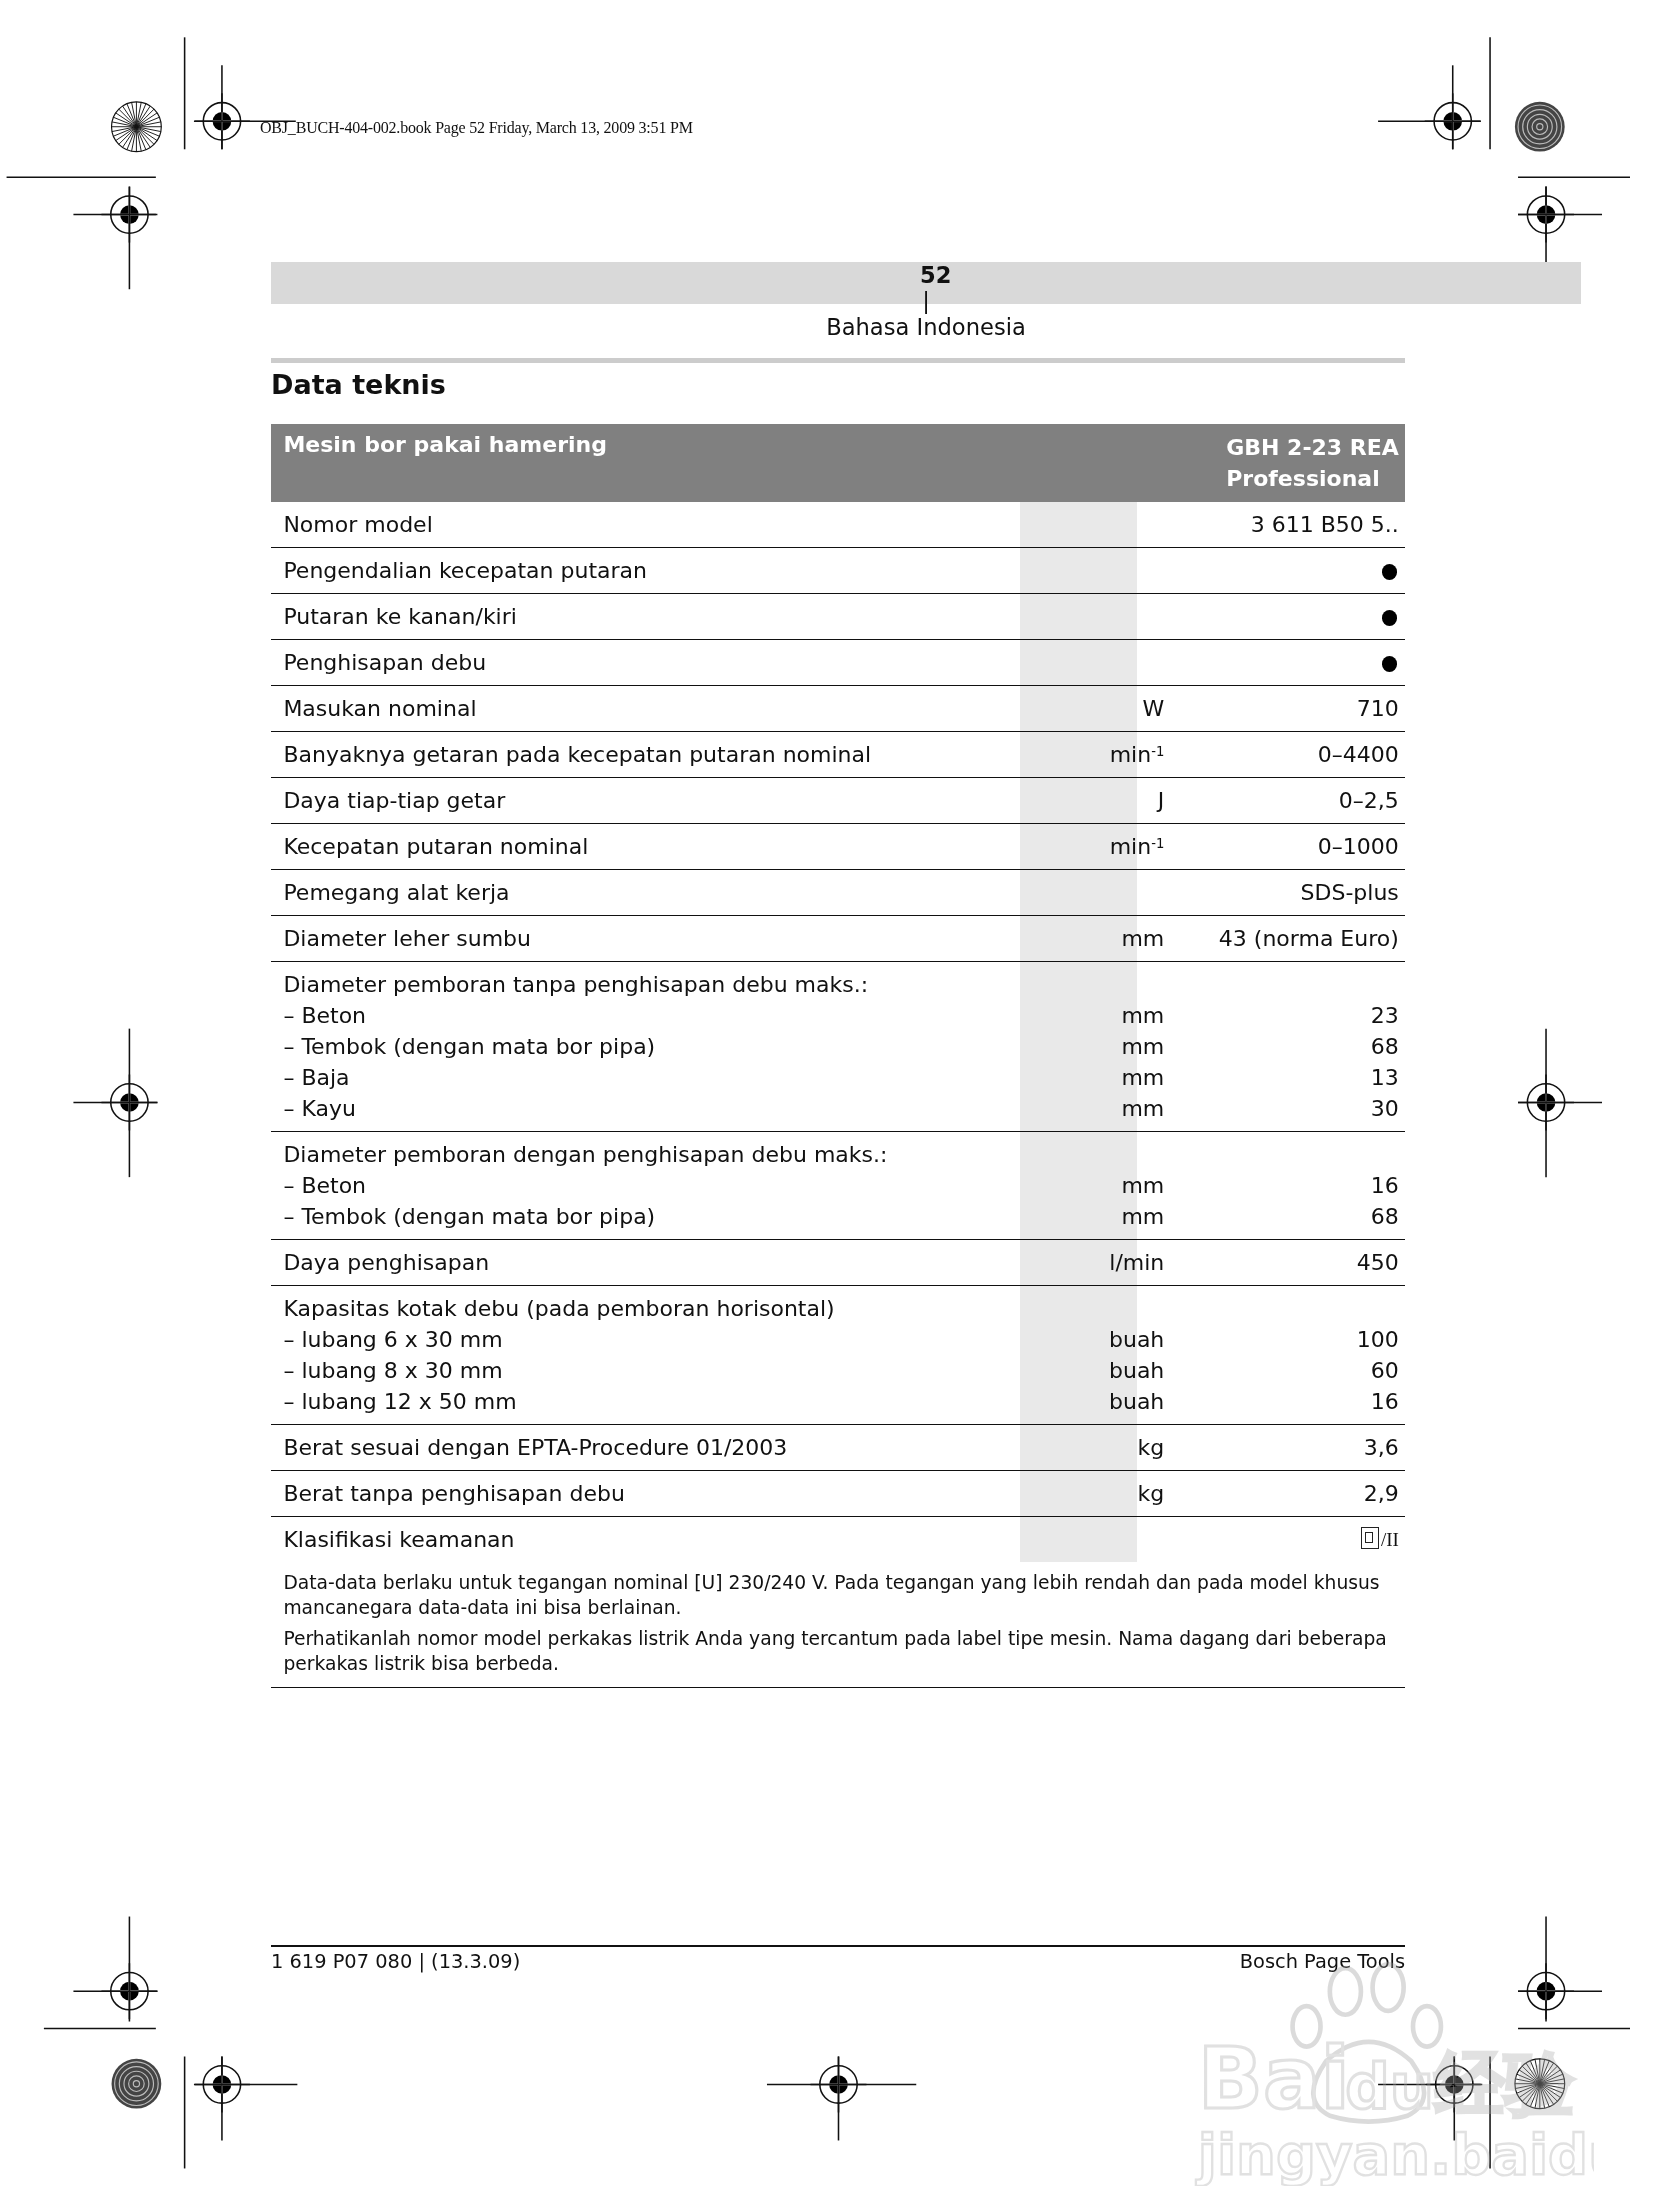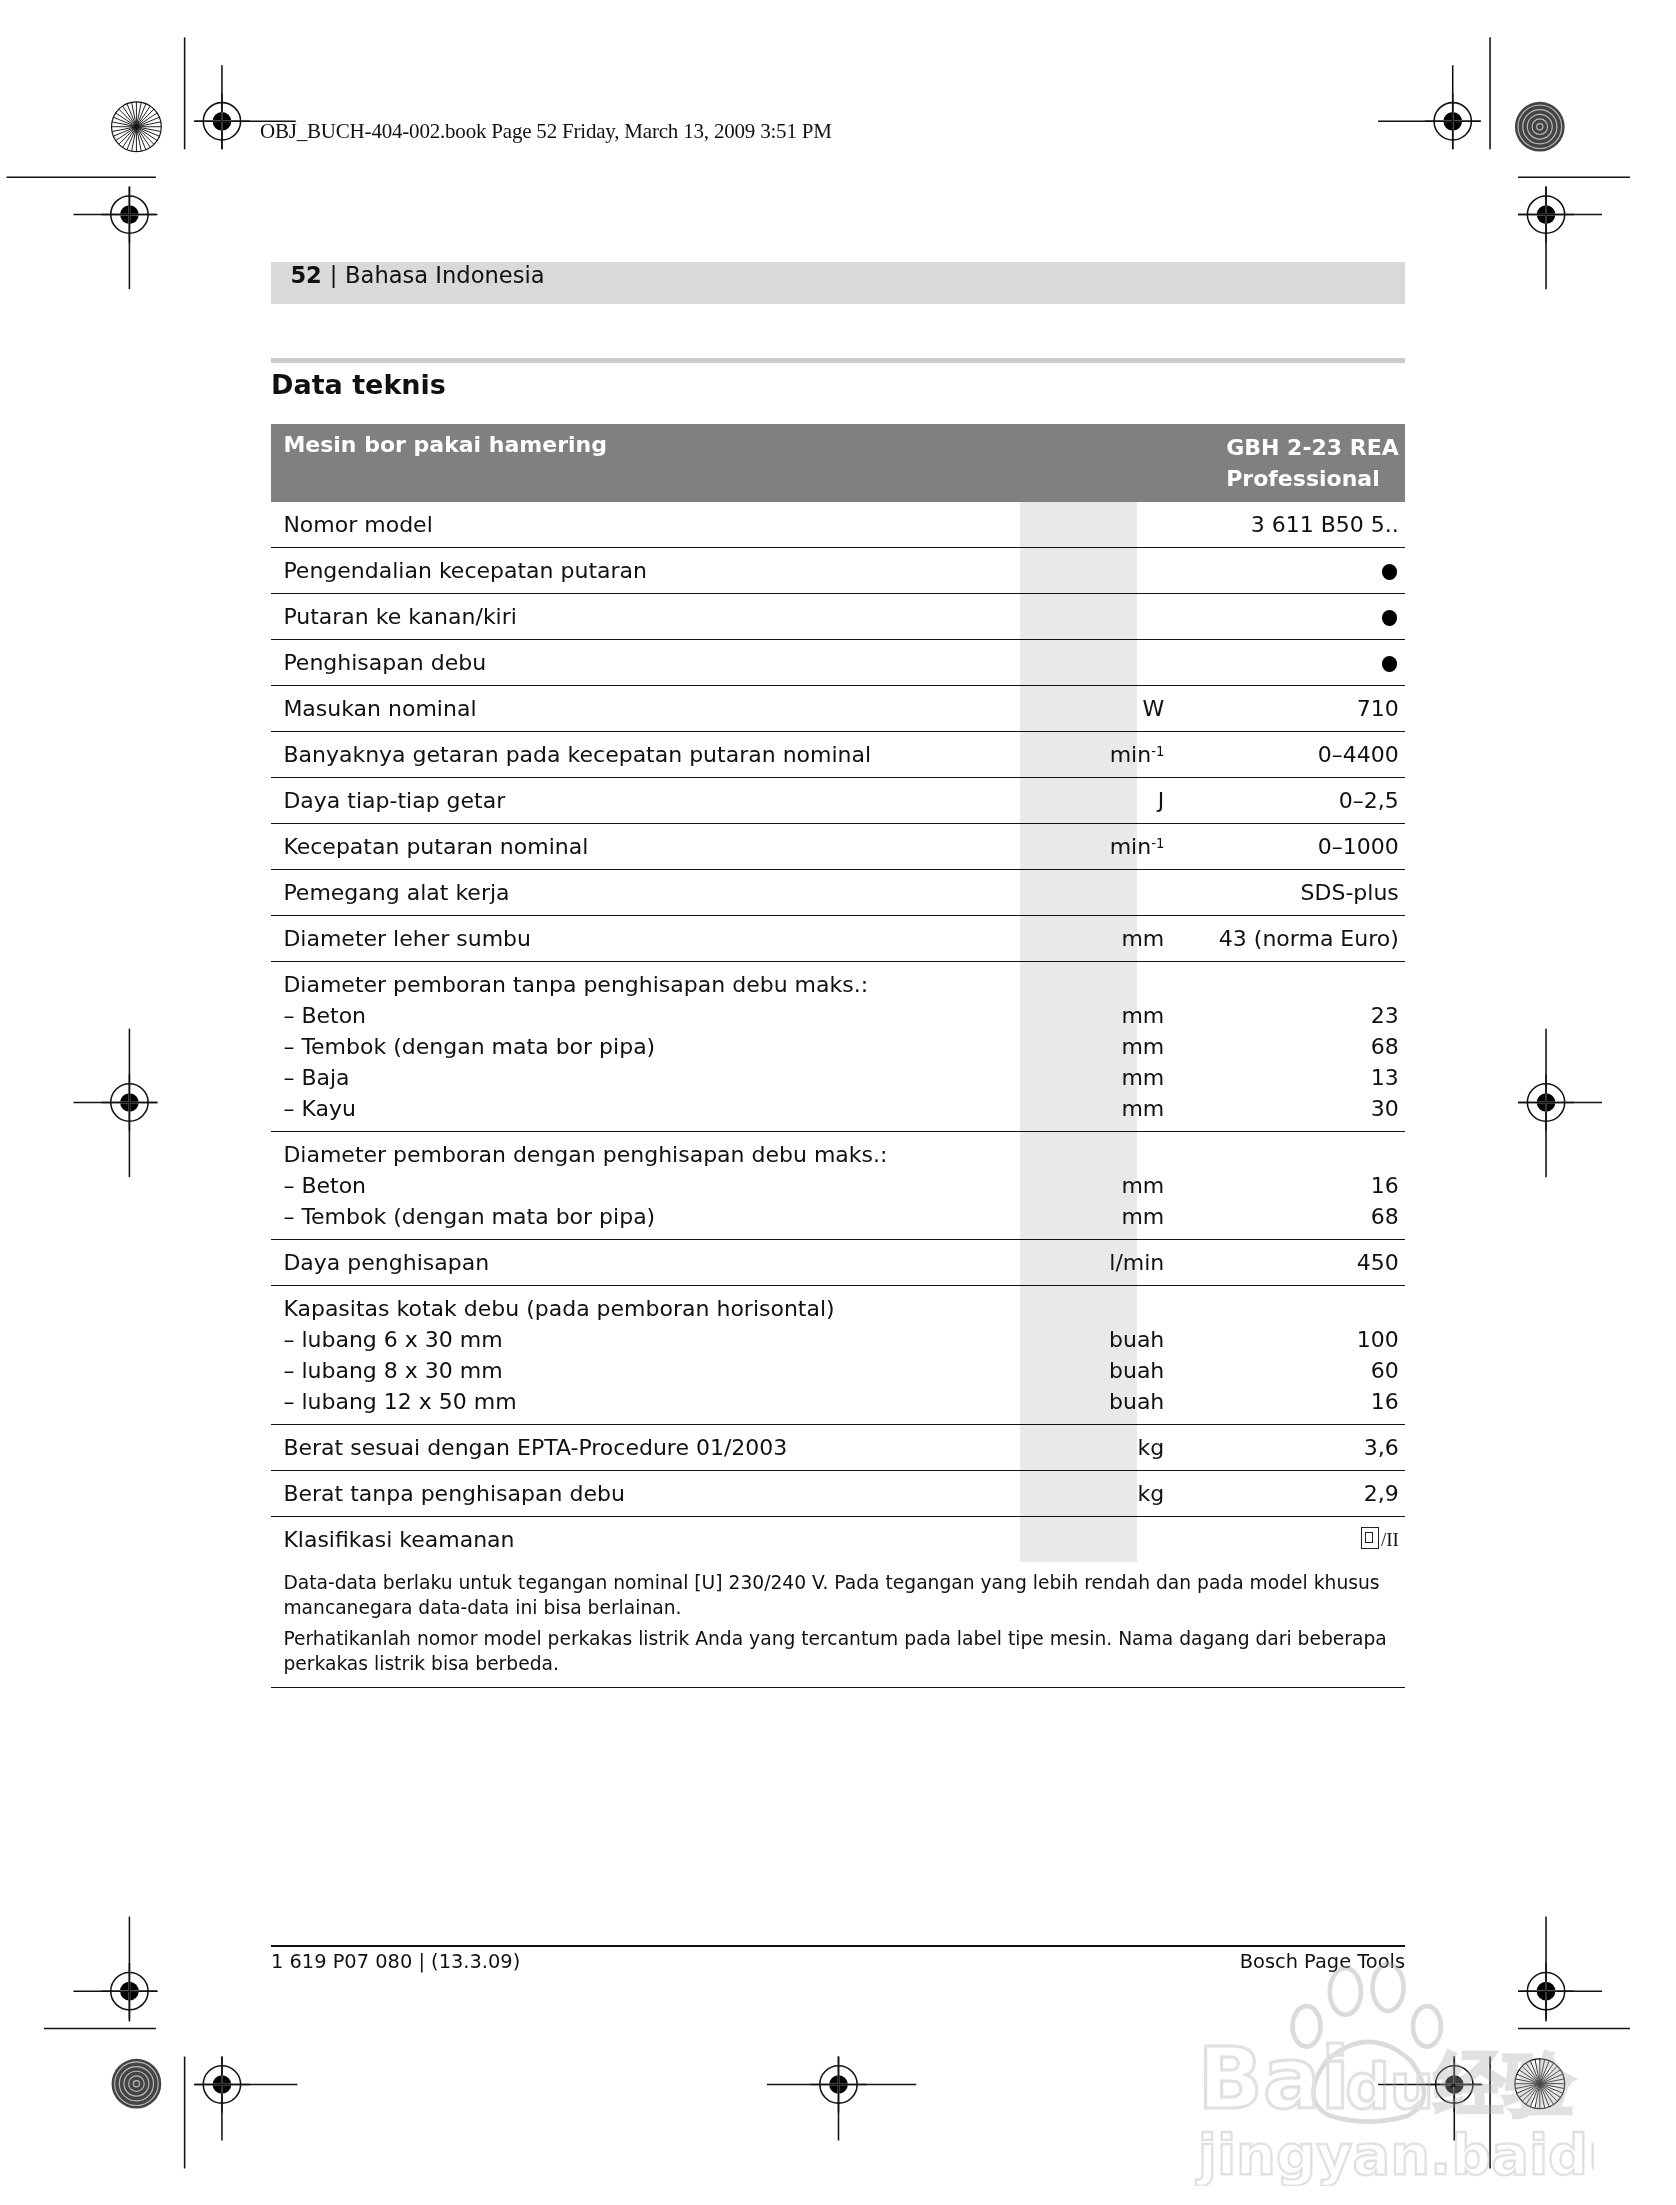--- a/index.html
+++ b/index.html
@@ -1,19 +1,19 @@
 <!DOCTYPE html>
 <html style="font-size:12.4px"><head>
 <meta charset="utf-8">
 <style>
   html,body{margin:0;padding:0;background:#ffffff;}
   body{width:1677px;height:2205px;position:relative;overflow:hidden;font-family:"DejaVu Sans","Liberation Sans",sans-serif;color:#111;}
   .abs{position:absolute;}
-  .print-info{left:260px;top:119px;font-family:"Liberation Serif","DejaVu Serif",serif;font-size:21px;color:#111;letter-spacing:-0.2px;white-space:nowrap;}
-  .running-head{left:271px;top:262px;width:1134px;height:42px;background:#d9d9d9;display:flex;align-items:flex-start;font-size:22.6px;}
+  .print-info{left:260px;top:119px;font-family:"Liberation Serif","DejaVu Serif",serif;font-size:16px;color:#111;letter-spacing:-0.2px;white-space:nowrap;}
+  .running-head{left:271px;top:262px;width:1310px;height:42px;background:#d9d9d9;display:flex;align-items:center;font-size:22.6px;flex-direction:column;}
   .running-head .pg{font-weight:bold;margin-left:19.4px;}
   .running-head .sep{margin:0 7.8px;}
   .rule-bar{left:271px;top:358px;width:1134px;height:5.4px;background:#cccccc;}
   .section-title{left:271px;top:369px;font-size:27px;font-weight:bold;white-space:nowrap;}
   .spec-table{left:271px;top:424px;width:1134px;}
   .thead{height:78px;background:#808080;color:#fff;font-weight:bold;font-size:22px;position:relative;}
   .thead .tl{position:absolute;left:12.4px;top:7.8px;}
   .thead .tr{position:absolute;right:6.2px;top:7.8px;text-align:left;line-height:31px;}
   .rows{position:relative;}
   .unit-col-bg{position:absolute;left:749px;width:117px;top:0;bottom:0;background:#e9e9e9;}

